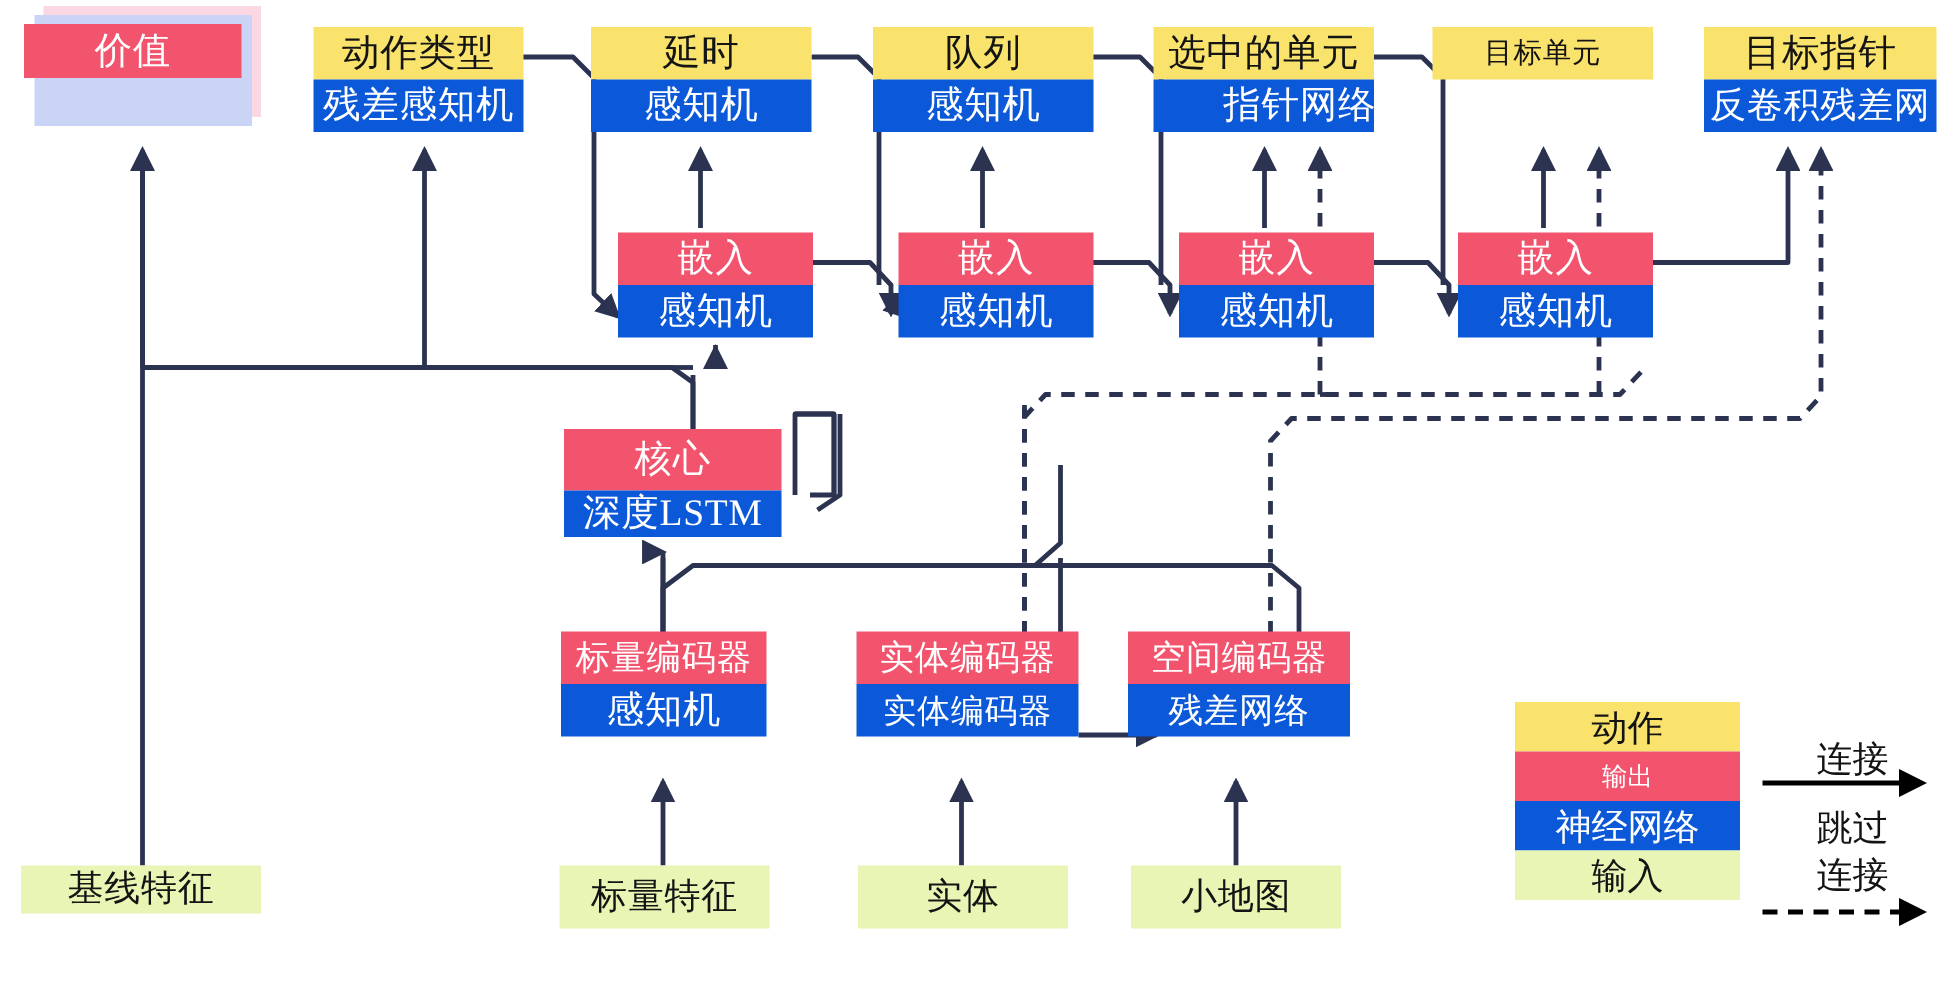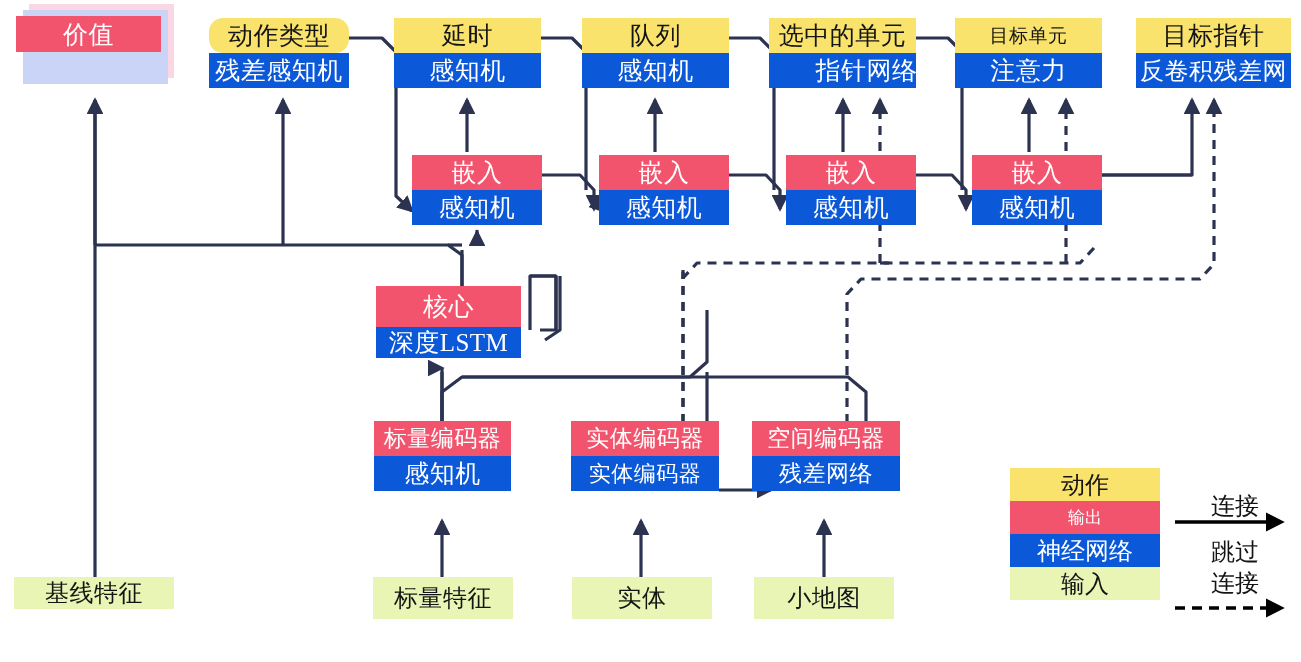--- a/index.html
+++ b/index.html
@@ -139,42 +139,41 @@
   </g>
 </svg>
 
 <div class="shadow-layer" style="left:29px; top:4px; width:145px; height:74px; background:#fbd7e3;"></div>
 <div class="shadow-layer" style="left:23px; top:10px; width:145px; height:74px; background:#c9d4f7;"></div>
 <div class="node" style="left:16px; top:16px; width:145px; height:72px;">
   <div class="cell cell-output" style="height:36px; font-size:25px;">价值</div>
 </div>
 
 <div class="node" style="left:209px; top:18px; width:140px; height:70px;">
-  <div class="cell cell-action" style="height:35px; font-size:25px;border-radius:14px;">动作类型</div>
+  <div class="cell cell-action" style="height:35px; font-size:25px;">动作类型</div>
   <div class="cell cell-net" style="height:35px; font-size:25px;">残差感知机</div>
 </div>
 
 <div class="node" style="left:394px; top:18px; width:147px; height:70px;">
   <div class="cell cell-action" style="height:35px; font-size:25px;">延时</div>
   <div class="cell cell-net" style="height:35px; font-size:25px;">感知机</div>
 </div>
 
 <div class="node" style="left:582px; top:18px; width:147px; height:70px;">
   <div class="cell cell-action" style="height:35px; font-size:25px;">队列</div>
   <div class="cell cell-net" style="height:35px; font-size:25px;">感知机</div>
 </div>
 
 <div class="node" style="left:769px; top:18px; width:147px; height:70px;">
   <div class="cell cell-action" style="height:35px; font-size:25px;">选中的单元</div>
   <div class="cell cell-net" style="height:35px; font-size:25px;padding-left:48px;">指针网络</div>
 </div>
 
 <div class="node" style="left:955px; top:18px; width:147px; height:70px;">
   <div class="cell cell-action" style="height:35px; font-size:19px;">目标单元</div>
-  <div class="cell cell-net" style="height:35px; font-size:25px;">注意力</div>
 </div>
 
 <div class="node" style="left:1136px; top:18px; width:155px; height:70px;">
   <div class="cell cell-action" style="height:35px; font-size:25px;">目标指针</div>
   <div class="cell cell-net" style="height:35px; font-size:24px;">反卷积残差网</div>
 </div>
 
 <div class="node" style="left:412px; top:155px; width:130px; height:70px;">
   <div class="cell cell-output" style="height:35px; font-size:25px;">嵌入</div>
   <div class="cell cell-net" style="height:35px; font-size:25px;">感知机</div>

